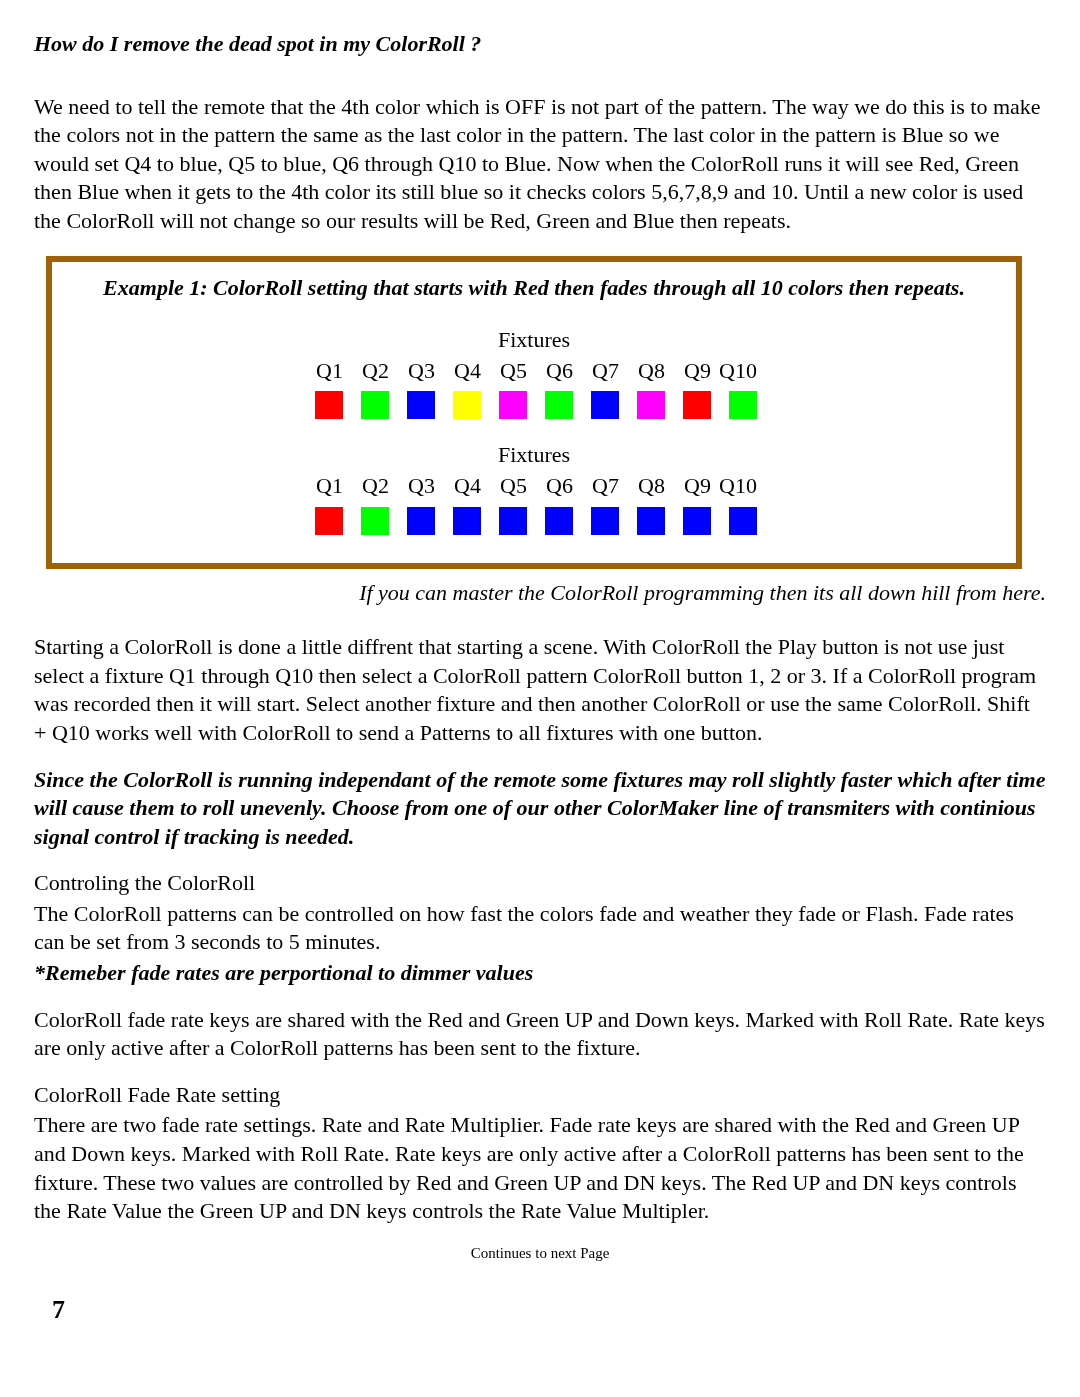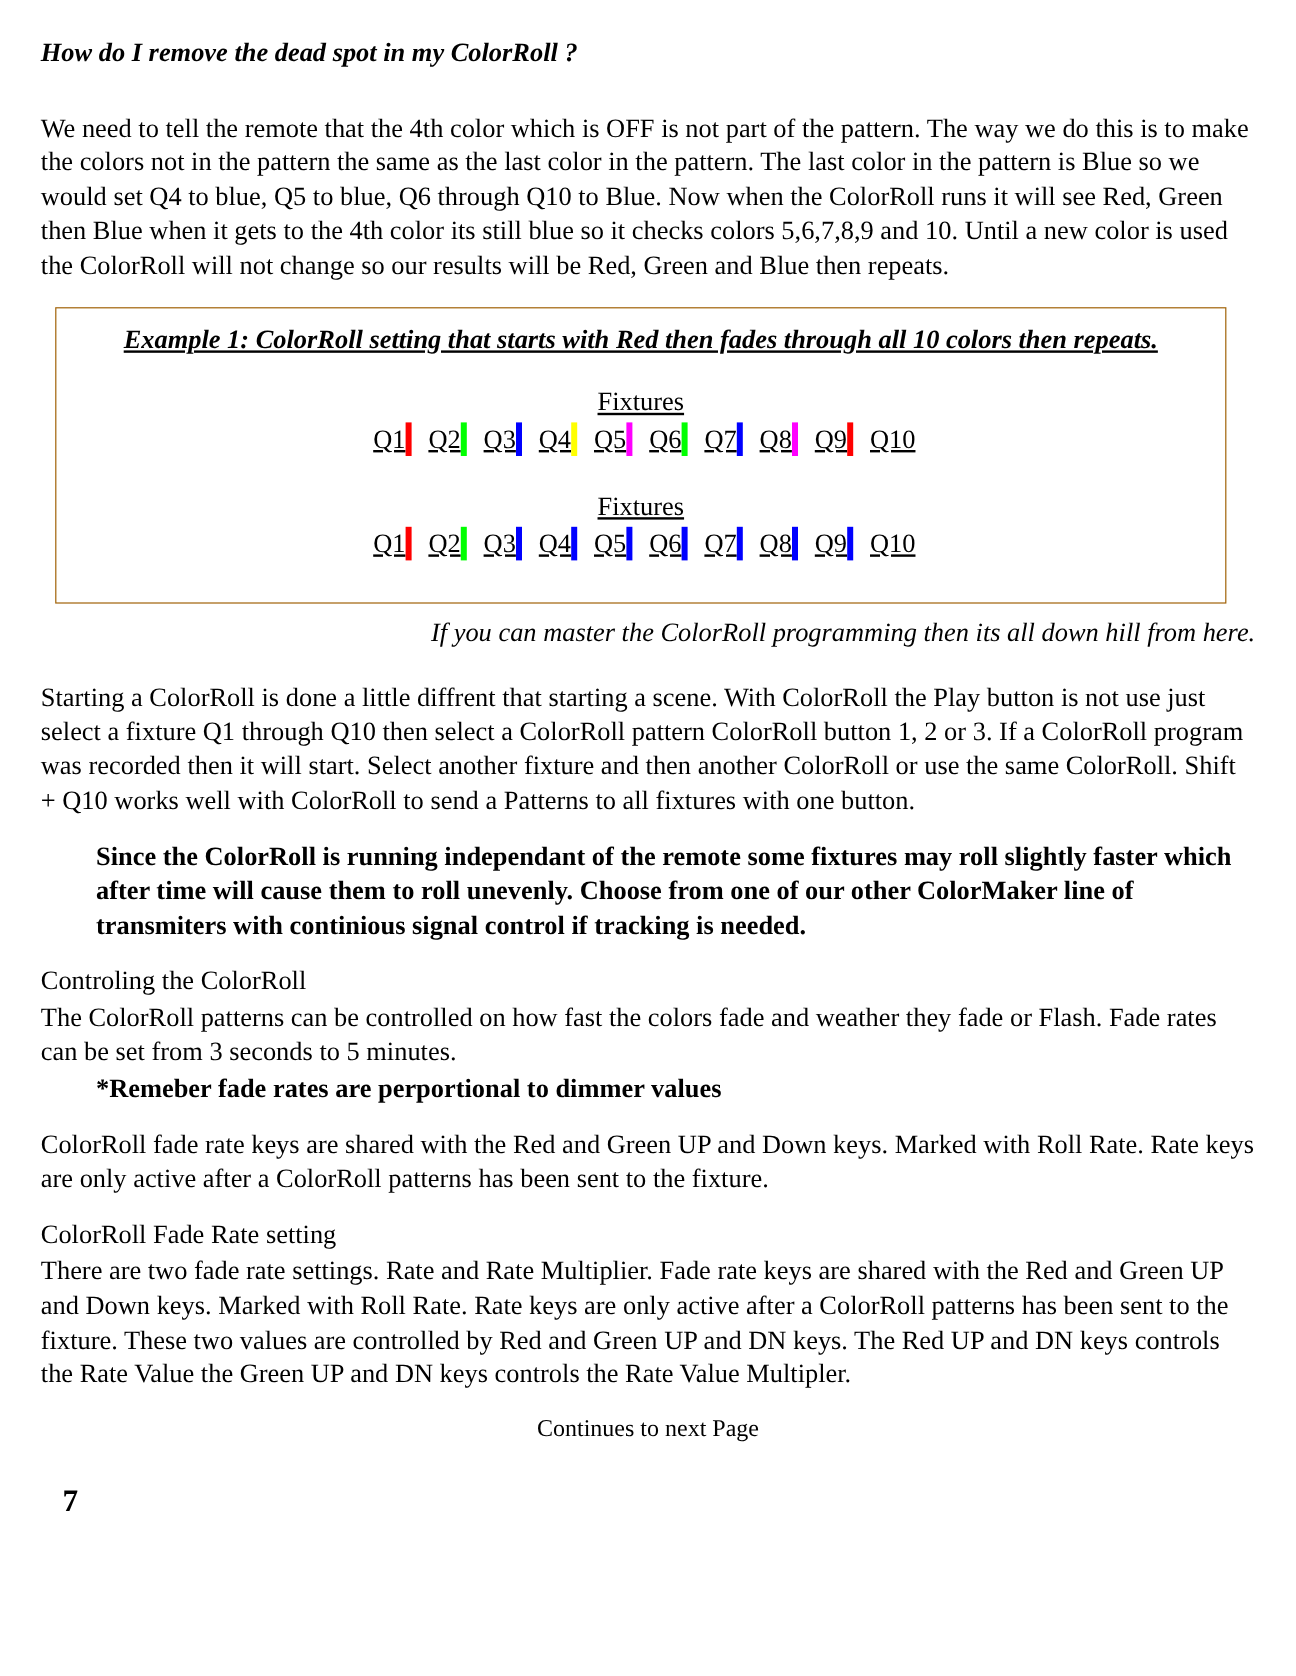--- a/index.html
+++ b/index.html
@@ -18,69 +18,68 @@
   }
   .heading {
     font-weight: bold;
     font-style: italic;
     margin: 0 0 34px 0;
   }
   .para { margin: 0 0 18px 0; }
   .no-bottom { margin-bottom: 2px; }
   .centered { text-align: left; }
   .diagram-box {
-    border: 1px solid #a16207;
+    border: 6px solid #a16207;
     margin: 20px 24px 10px 12px;
     padding: 12px 8px 24px 8px;
     text-align: center;
-    text-decoration: underline;
   }
   .example-title {
     font-weight: bold;
     font-style: italic;
     font-size: 22px;
     margin-bottom: 24px;
   }
   .fixtures-label {
     font-size: 22px;
     margin-bottom: 2px;
   }
   .swatch-row {
     display: flex;
     justify-content: center;
     gap: 14px;
     margin-bottom: 22px;
   }
   .swatch-col {
     display: flex;
-    flex-direction: row;
-    align-items: flex-start;
+    flex-direction: column;
+    align-items: flex-end;
     width: 32px;
   }
   .swatch-label {
     font-size: 22px;
     margin-bottom: 6px;
   }
   .swatch {
     width: 28px;
     height: 28px;
   }
   .note {
     font-weight: bold;
-    margin-left: 46px;
+    font-style: italic;
   }
   .pagenum {
     font-weight: bold;
     font-size: 26px;
     margin-top: 30px;
     margin-left: 18px;
   }
   .footer-line {
     text-align: center;
-    font-size: 20px;
+    font-size: 15px;
     margin-top: 18px;
   }
   .caption-under {
     font-weight: normal;
     font-style: italic;
     text-align: right;
     margin: 8px 0 26px 0;
   }
   .indent-block { margin-left: 0; }
 </style>

